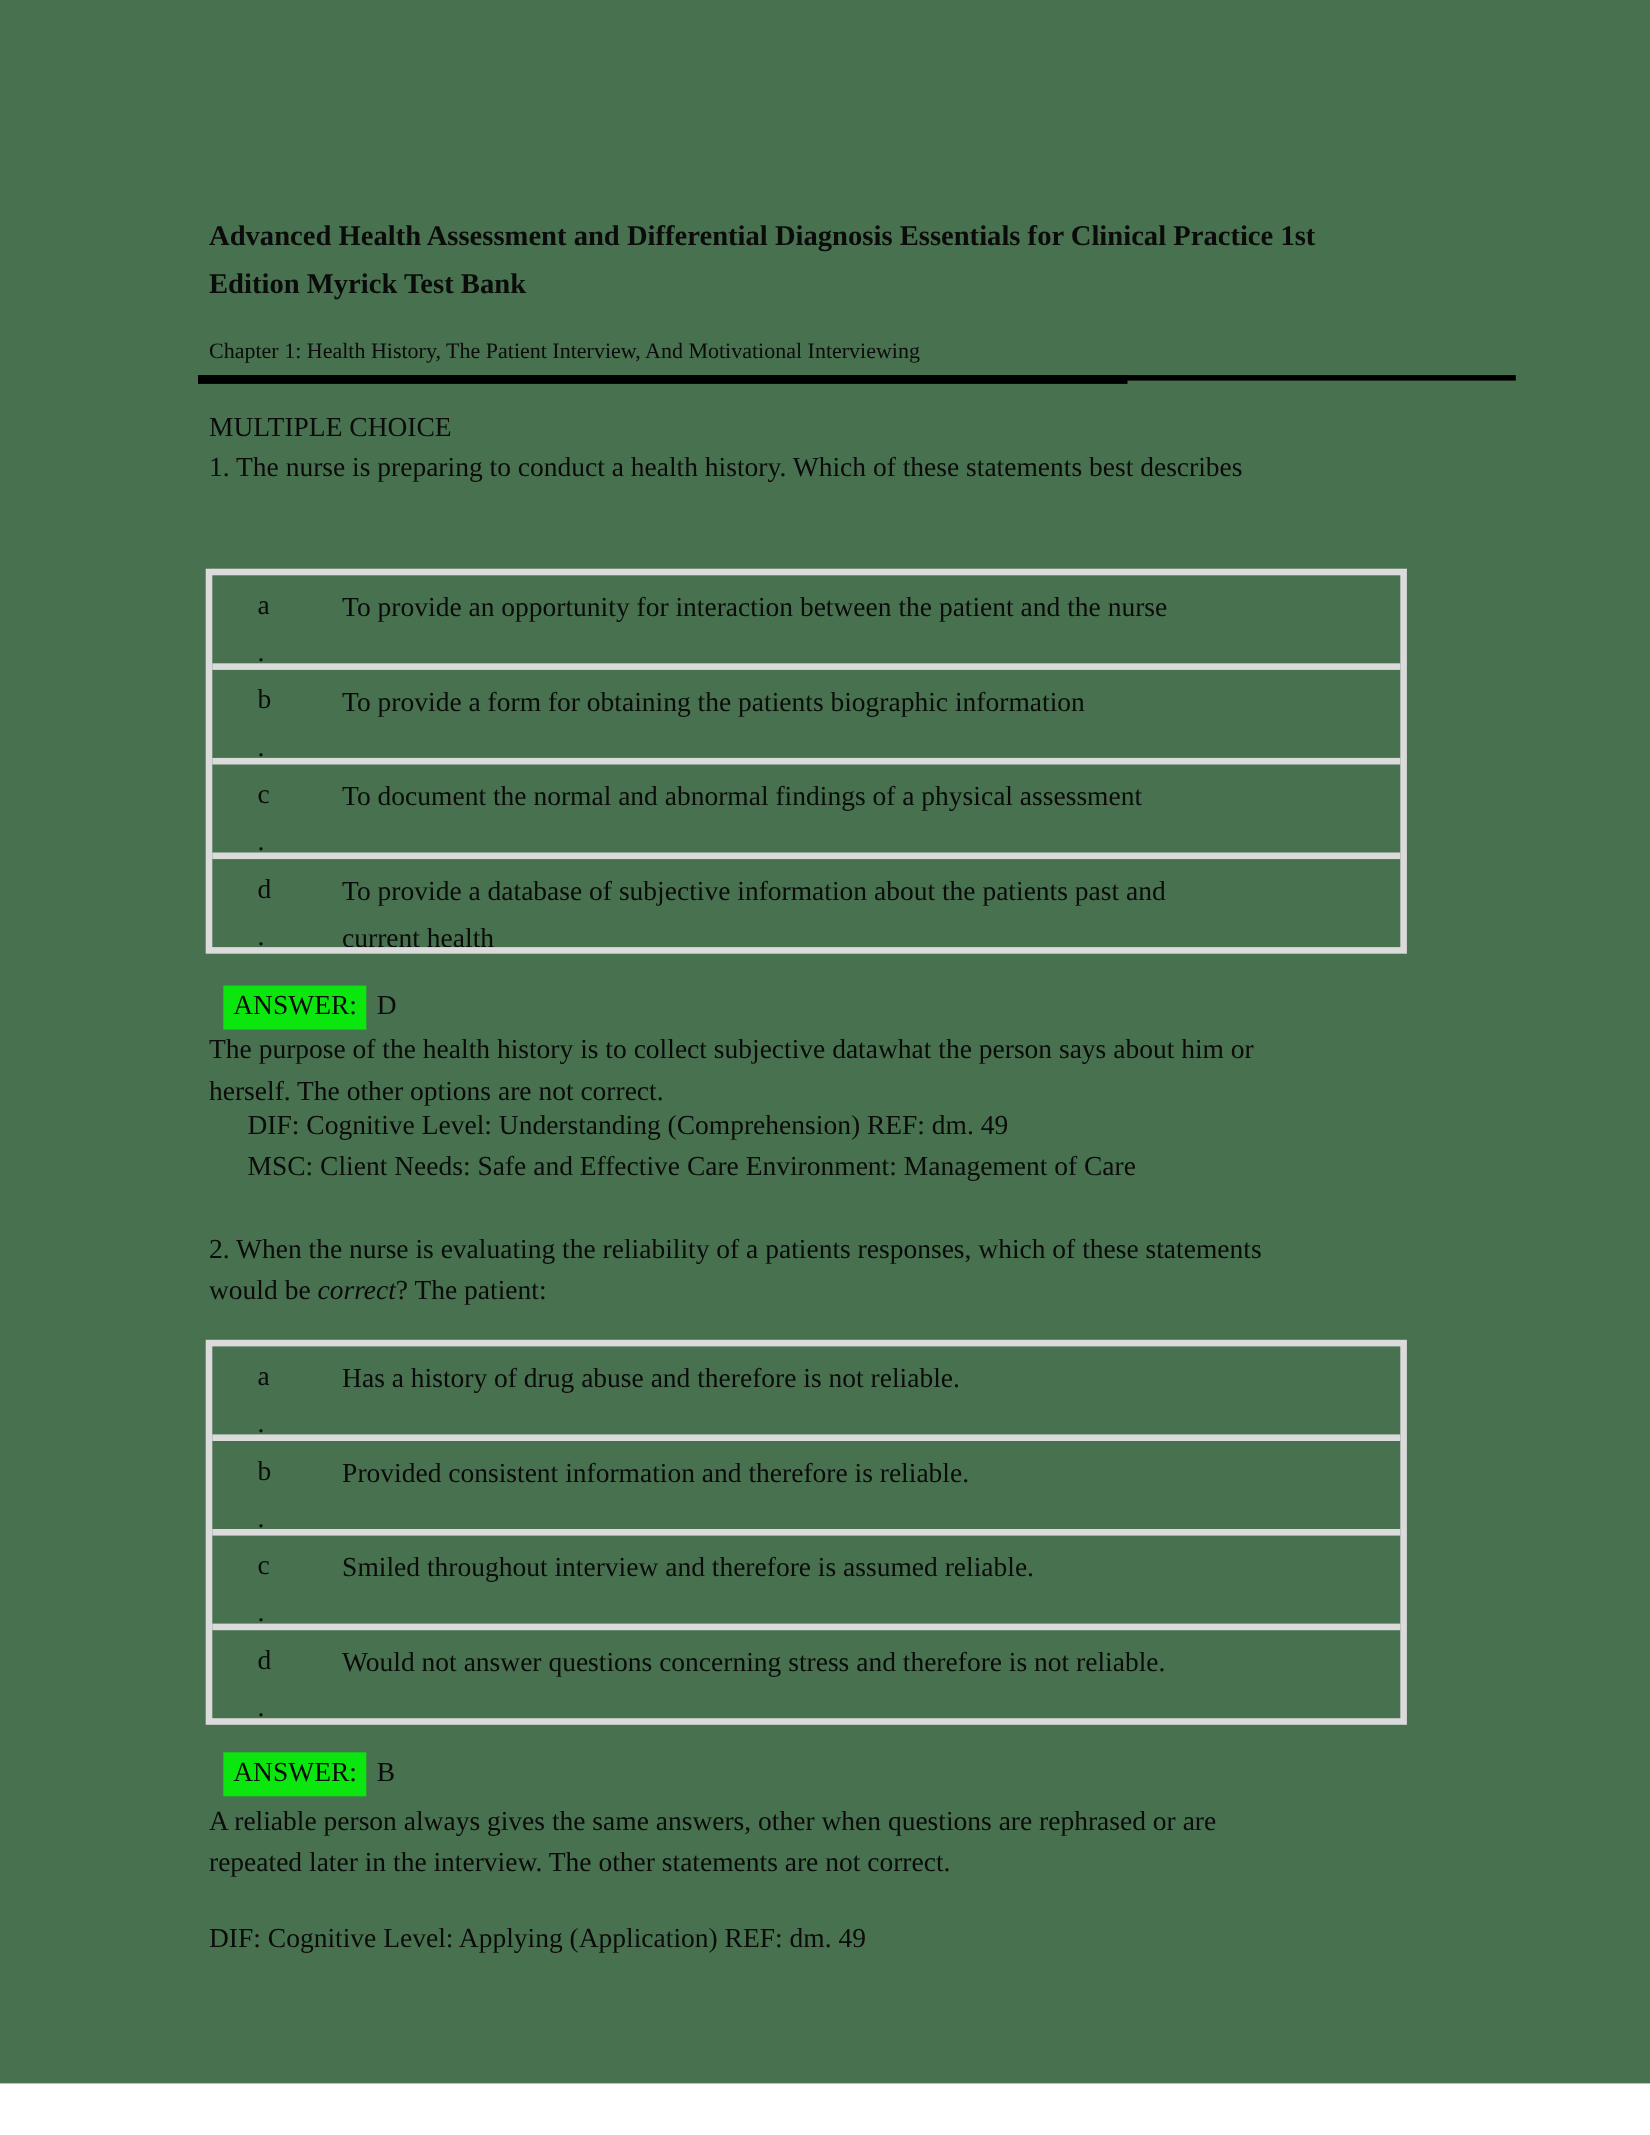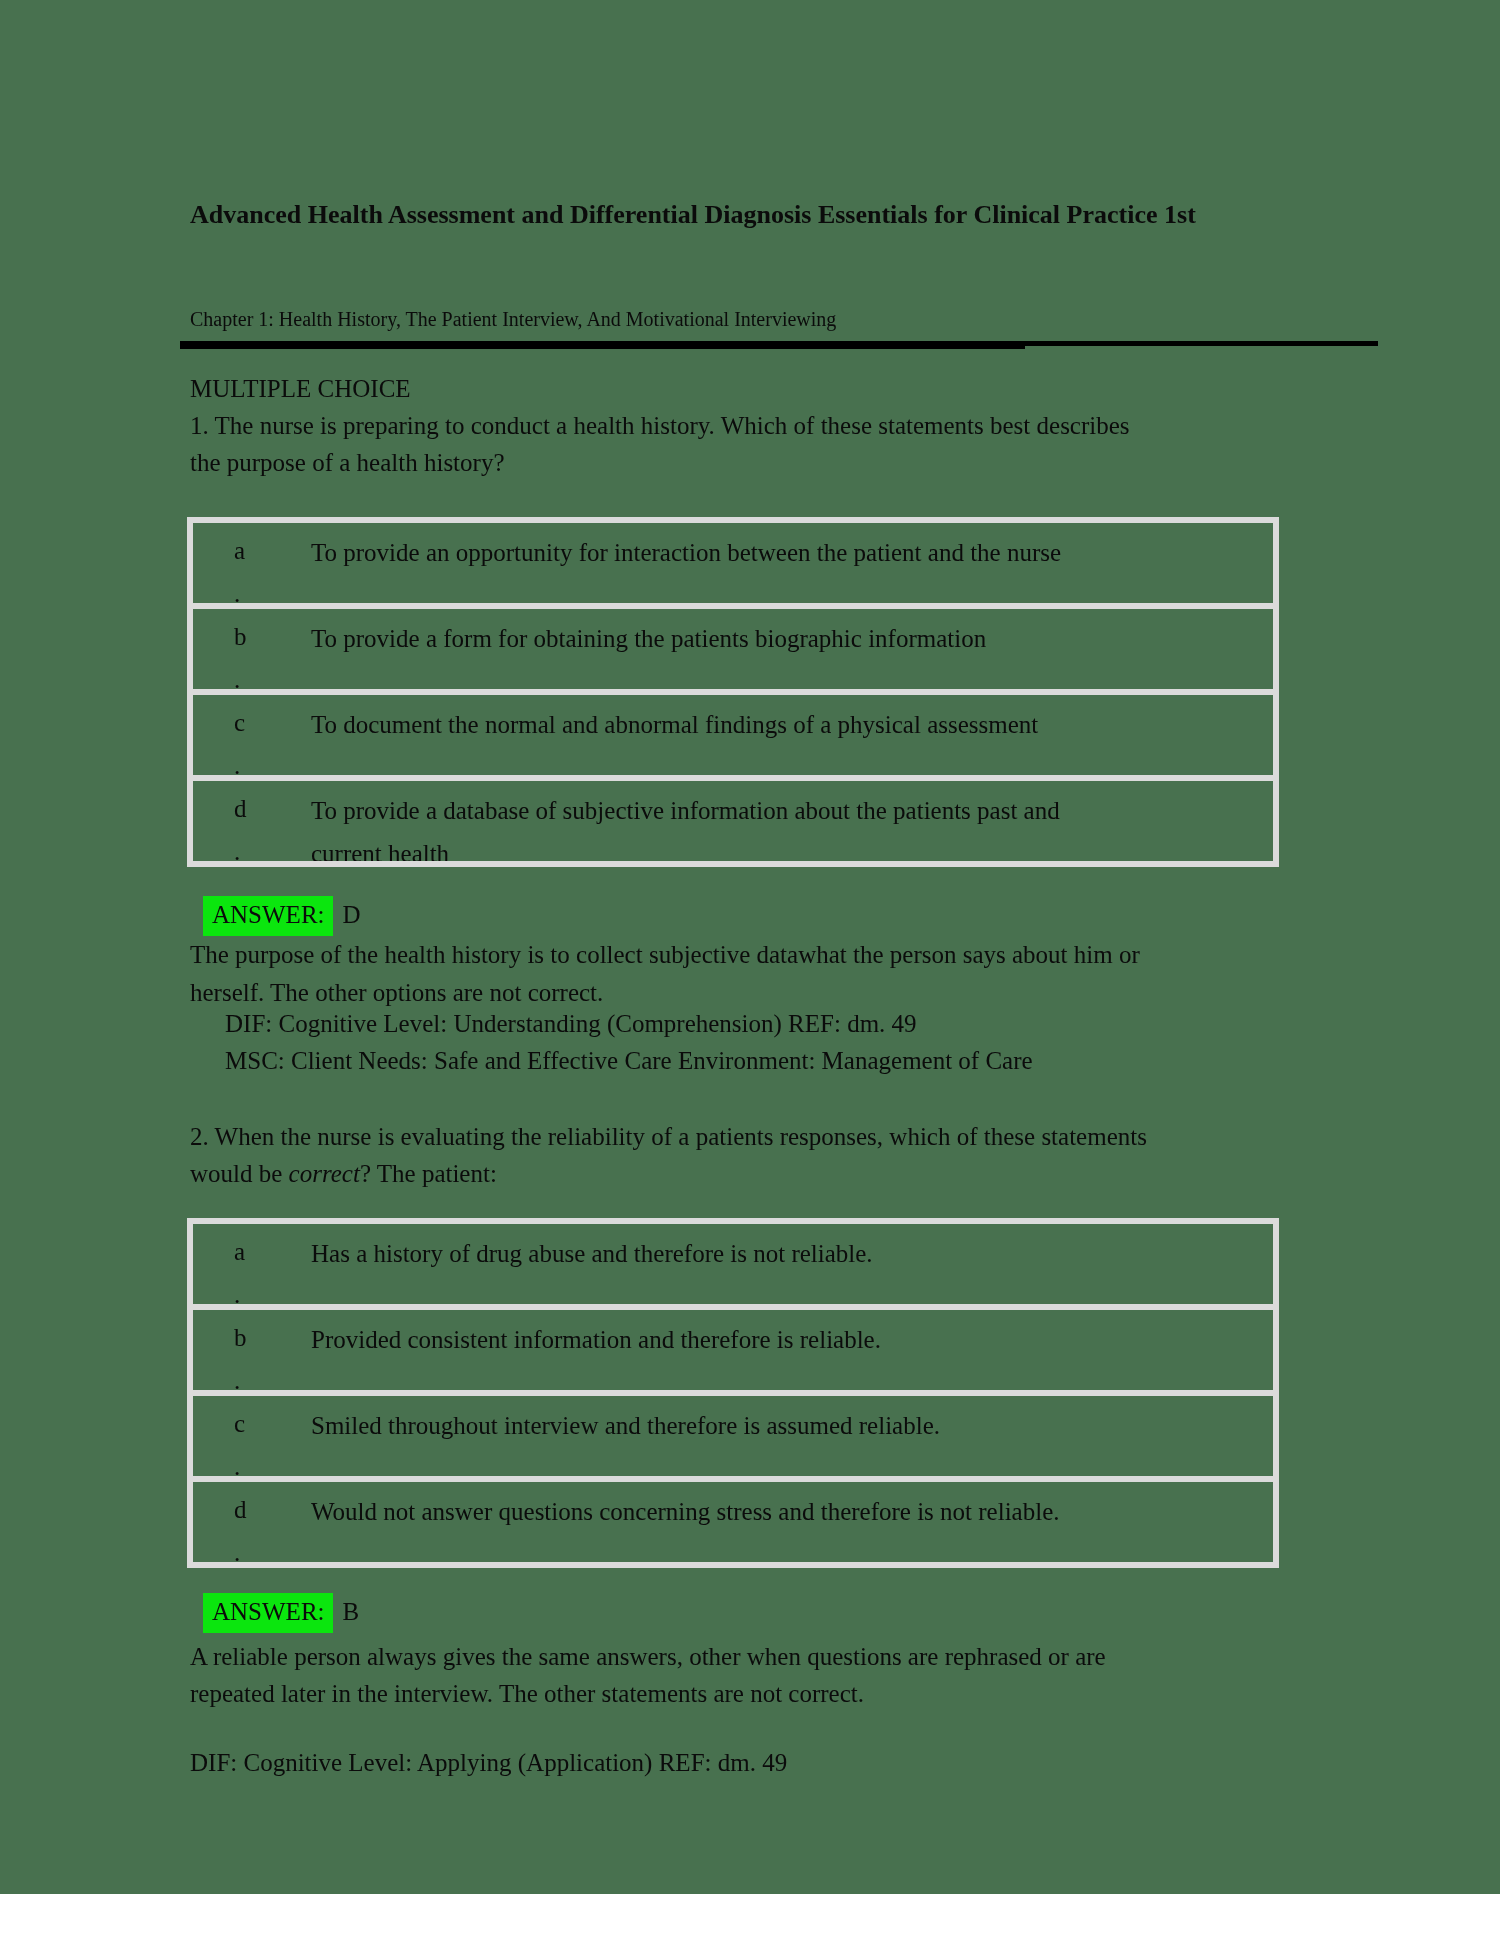--- a/index.html
+++ b/index.html
@@ -50,31 +50,31 @@
   .dif2{left:190px;top:1744px;line-height:37px;}
   .it{font-style:italic;}
 </style>
 </head>
 <body>
 
 <div class="page">
 
   <div class="abs title">
     <span class="line">Advanced Health Assessment and Differential Diagnosis Essentials for Clinical Practice 1st</span>
+    <span class="line">Edition Myrick Test Bank</span>
   </div>
 
   <div class="abs chapter">Chapter 1: Health History, The Patient Interview, And Motivational Interviewing</div>
   <div class="abs rule-thin"></div>
   <div class="abs rule-thick"></div>
 
   <div class="abs mc">MULTIPLE CHOICE</div>
 
   <div class="abs stem1">
     <span class="line">1. The nurse is preparing to conduct a health history. Which of these statements best describes</span>
-    <span class="line">the purpose of a health history?</span>
   </div>
 
   <div class="abs opt-table t1">
     <div class="orow">
       <div class="ocell-letter">
         <span class="line">a</span>
         <span class="line">.</span>
       </div>
       <div class="ocell-text">
         <span class="line">To provide an opportunity for interaction between the patient and the nurse</span>

